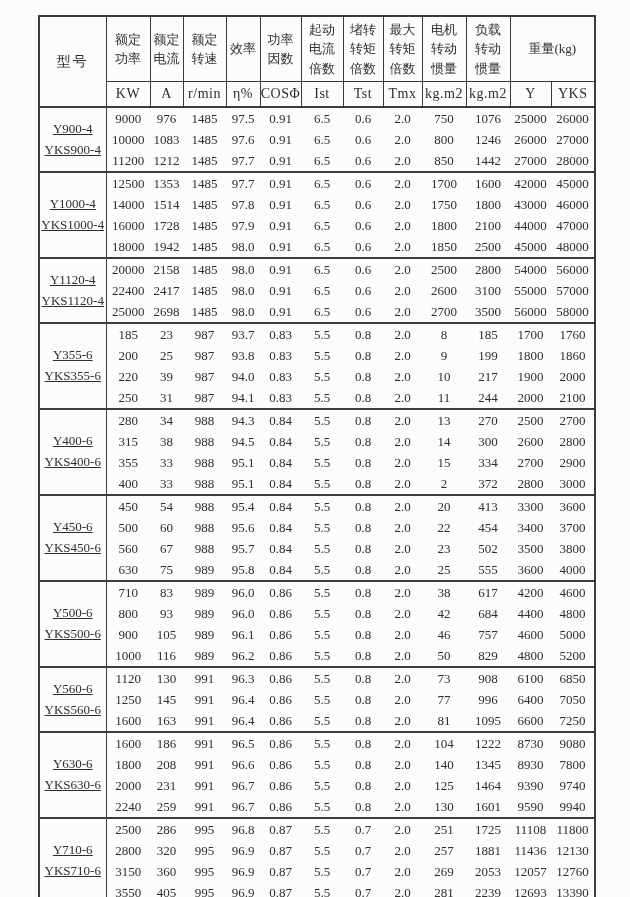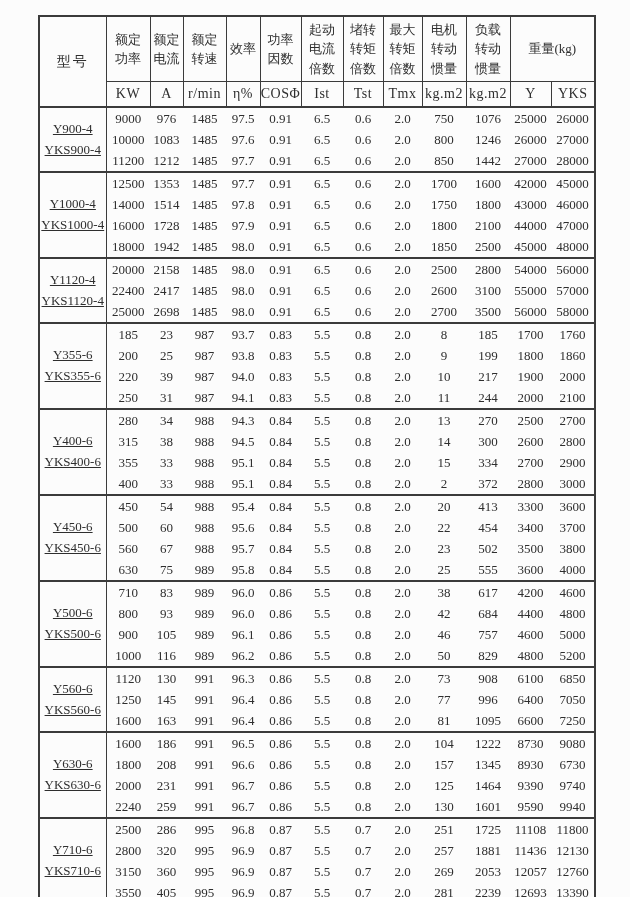--- a/index.html
+++ b/index.html
@@ -578,24 +578,24 @@
       </tr>
       <tr>
         <td>1800</td>
         <td>208</td>
         <td>991</td>
         <td>96.6</td>
         <td>0.86</td>
         <td>5.5</td>
         <td>0.8</td>
         <td>2.0</td>
-        <td>157</td>
+        <td>140</td>
         <td>1345</td>
         <td>8930</td>
-        <td>6730</td>
+        <td>7800</td>
       </tr>
       <tr>
         <td>2000</td>
         <td>231</td>
         <td>991</td>
         <td>96.7</td>
         <td>0.86</td>
         <td>5.5</td>
         <td>0.8</td>
         <td>2.0</td>

